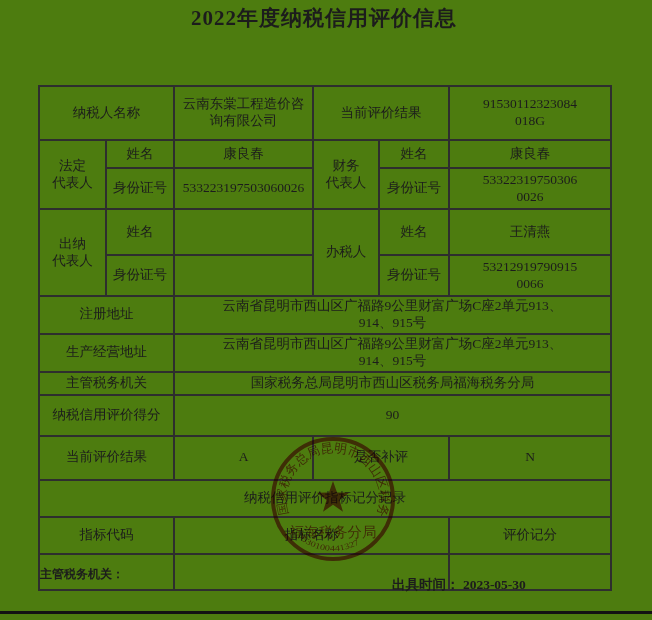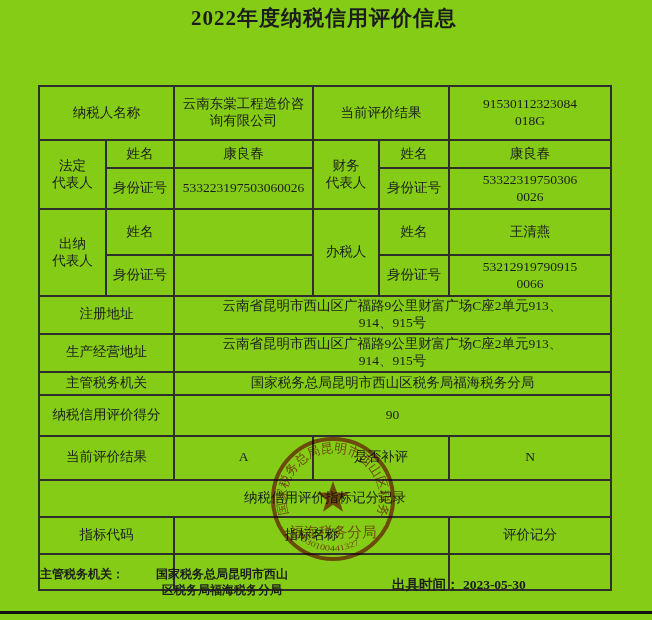--- a/index.html
+++ b/index.html
@@ -1,17 +1,17 @@
 <!DOCTYPE html>
 <html><head>
 <meta charset="utf-8">
 <style>
   html,body{margin:0;padding:0;background:#fff;}
   .page{
-    position:relative;width:652px;height:620px;background:#84cc16;
+    position:relative;width:652px;height:620px;background:#4d7c0f;
     font-family:"Liberation Serif","DejaVu Serif",serif;color:#1c1c1c;overflow:hidden;
   }
   .title{
     position:absolute;left:38px;top:4px;width:572px;margin:0;
     text-align:center;font-size:21px;font-weight:bold;letter-spacing:1px;
   }
   table.main{
     position:absolute;left:38px;top:85px;width:572px;
     border-collapse:collapse;table-layout:fixed;font-size:13.5px;
   }
@@ -130,22 +130,20 @@
     <tr class="r13">
       <td colspan="2"></td>
       <td colspan="3"></td>
       <td></td>
     </tr>
   </tbody>
     </table>
 
   <div class="footer-left">
     <span class="lbl">主管税务机关：</span>
-    <span class="val">国家税务总局昆明市西山
-区税务局福海税务分局</span>
   </div>
 
   <div class="footer-right">
     <span>出具时间：</span>
     <span>2023-05-30</span>
   </div>
 
   <div class="bottom-rule"></div>
 
   <svg class="seal" viewBox="0 0 130 130" aria-hidden="true">

